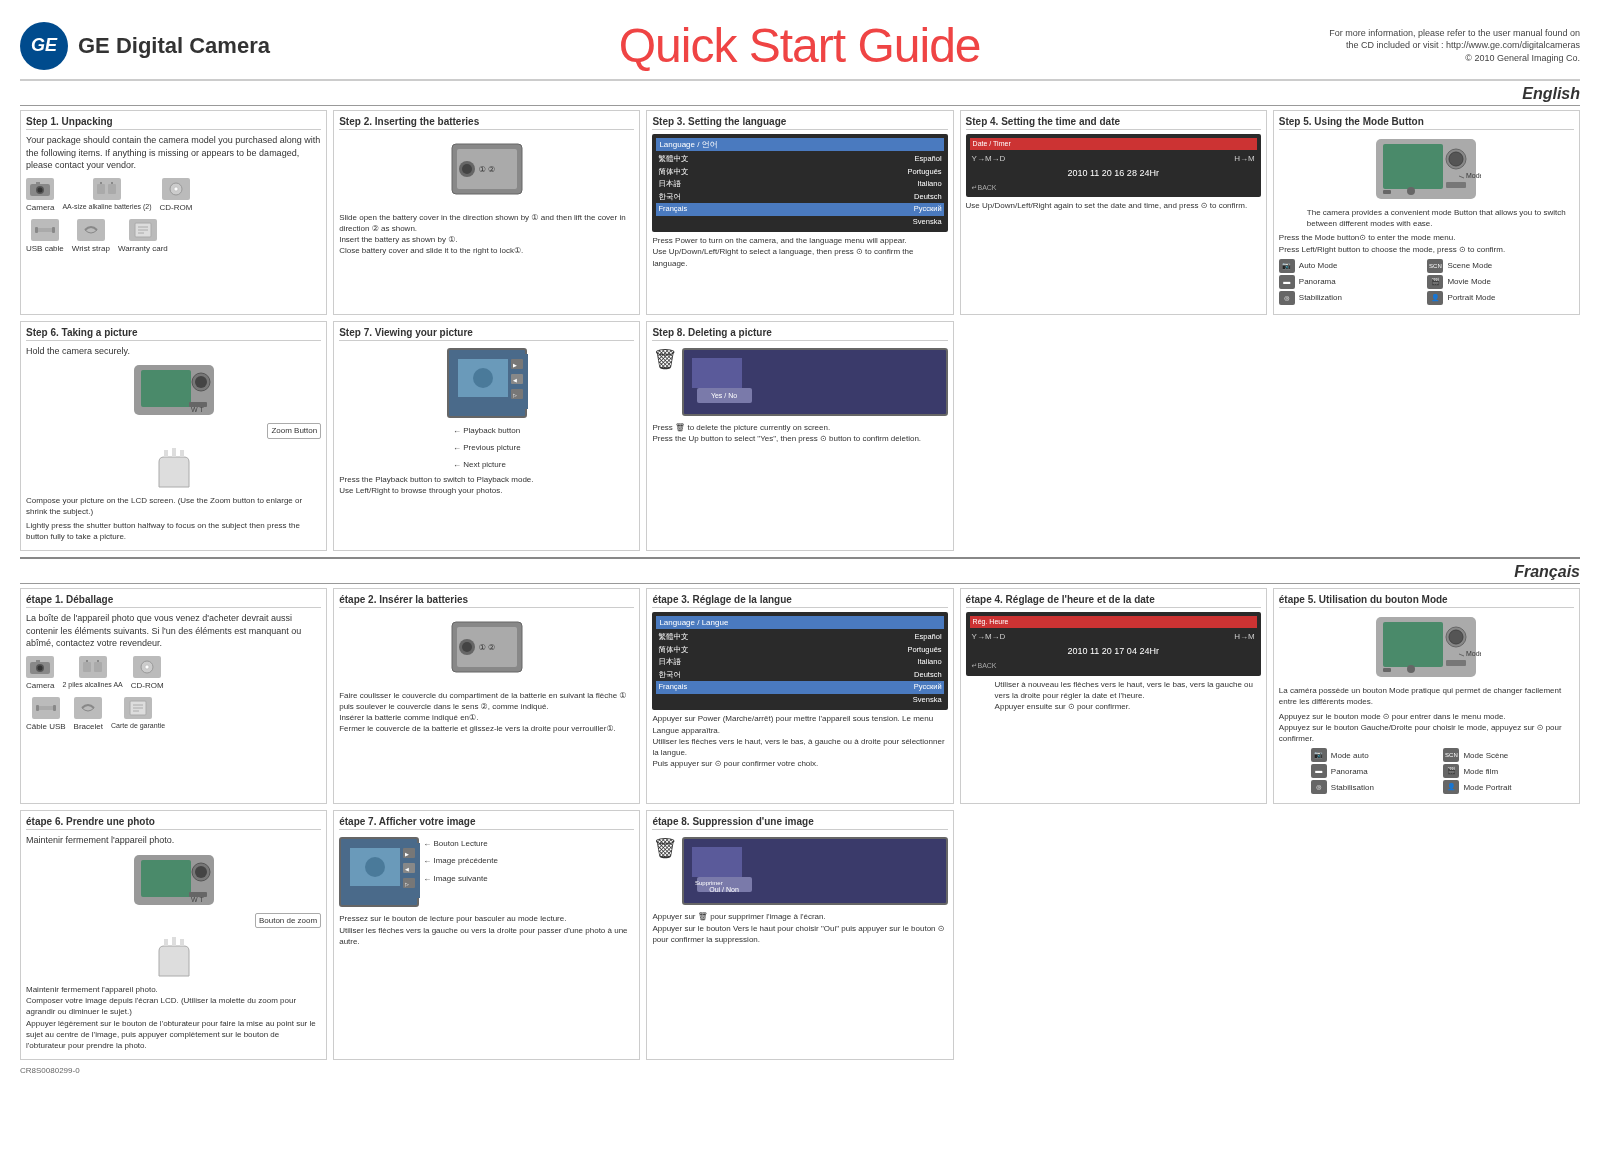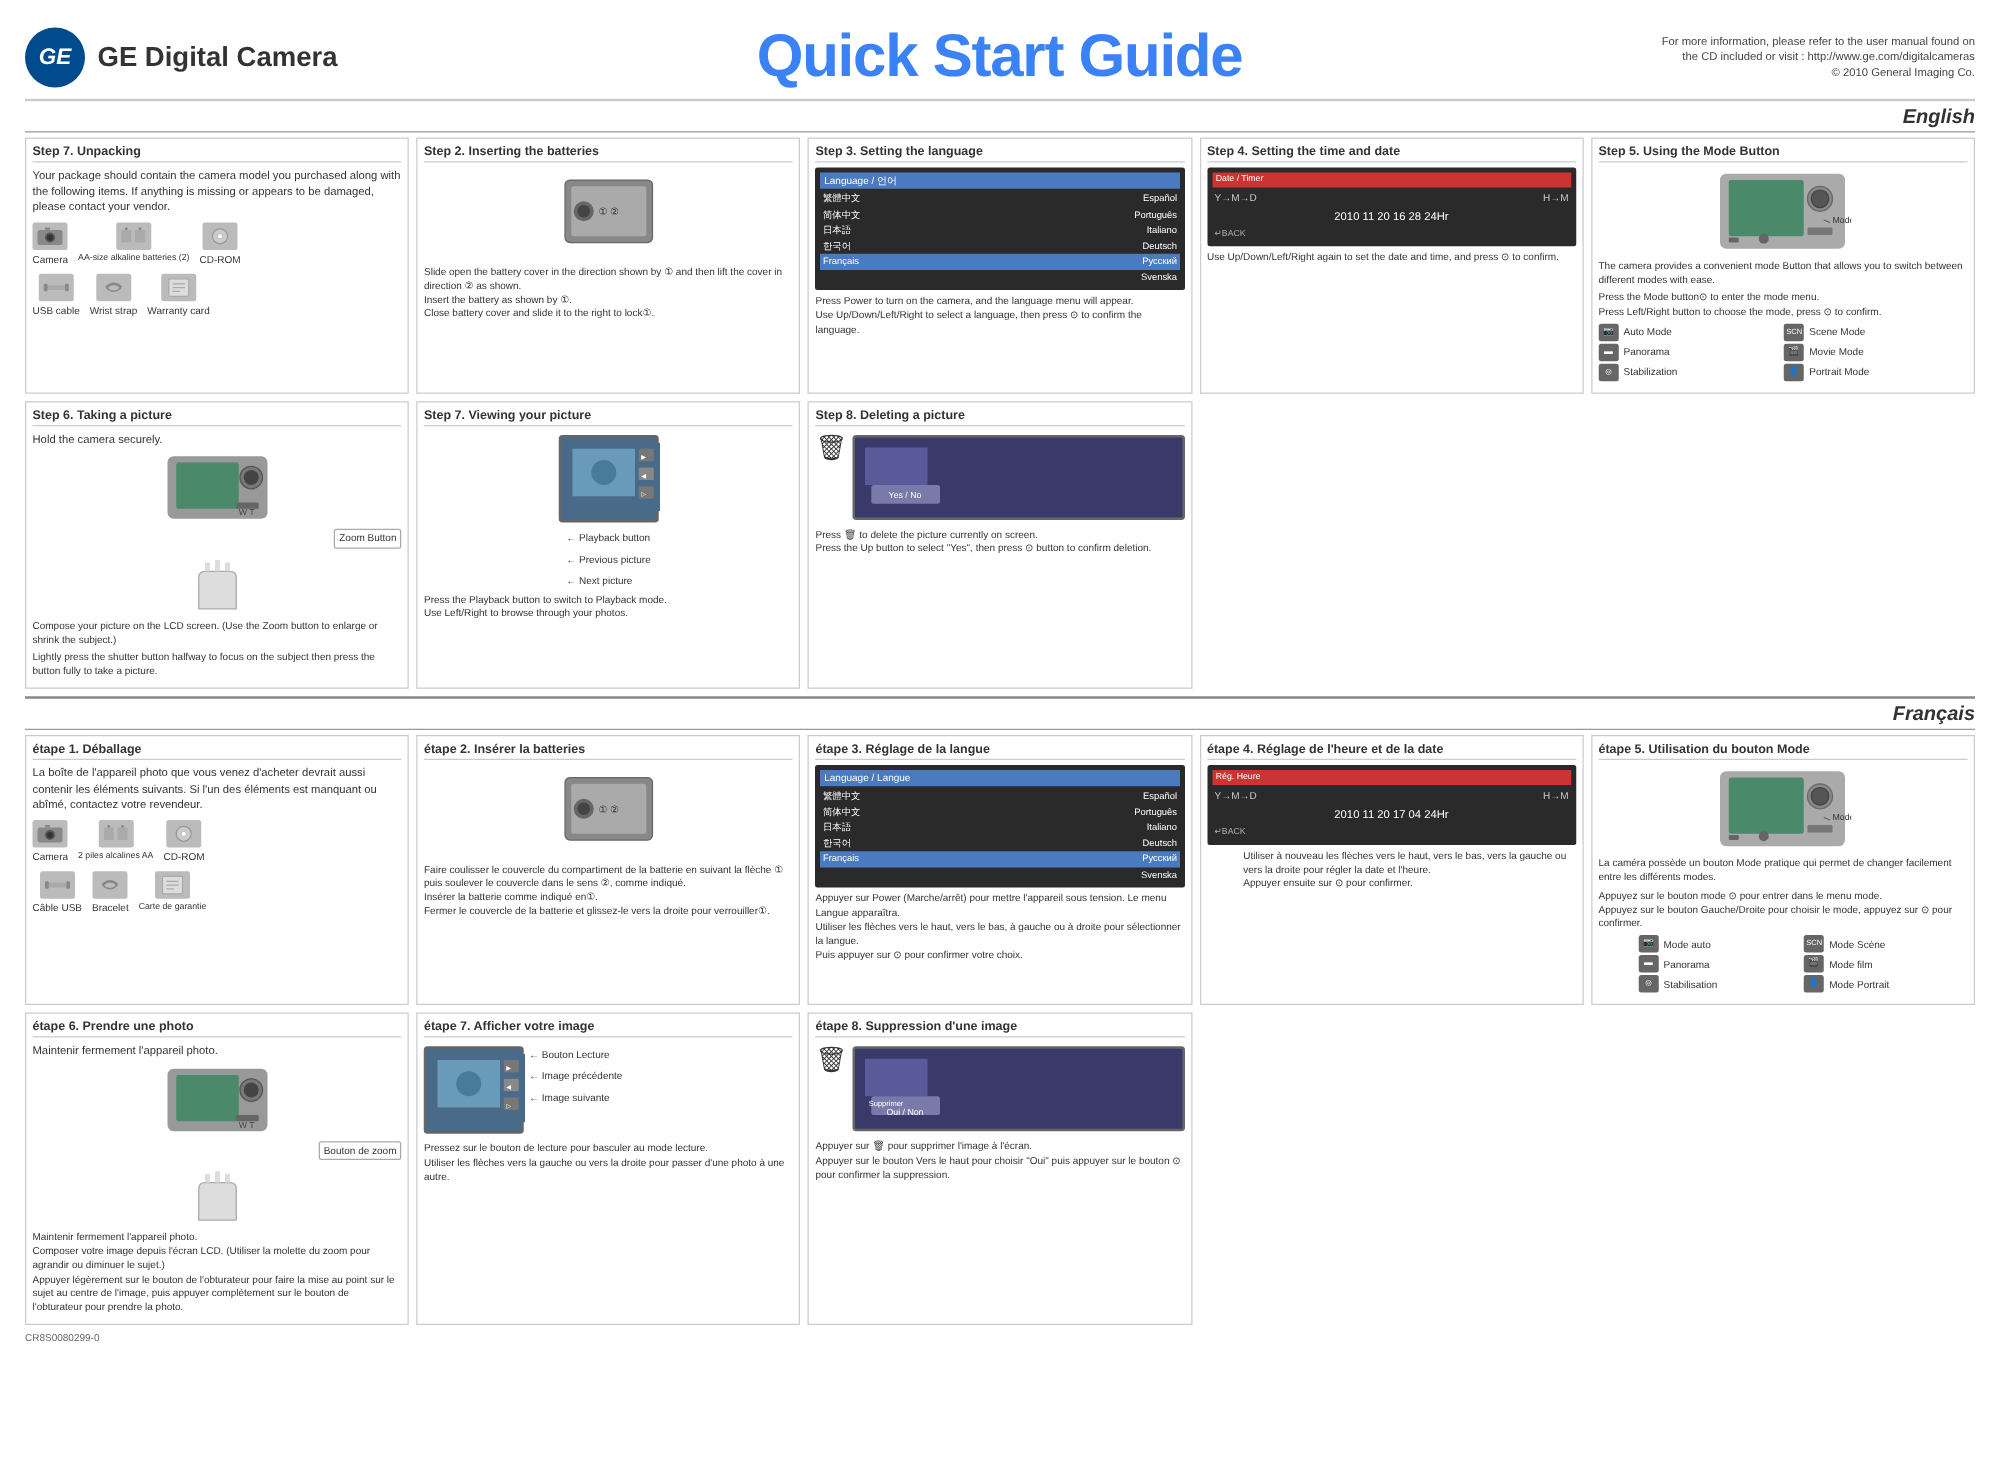--- a/index.html
+++ b/index.html
@@ -43,22 +43,22 @@
       font-weight: bold;
       font-style: italic;
     }
     .header-brand {
       font-size: 22px;
       font-weight: bold;
       color: #333;
     }
     .header-title {
       font-size: 48px;
-      font-weight: 700;
-      color: #3b82f6;
+      font-weight: 400;
+      color: #ef4444;
       letter-spacing: -1px;
       flex: 1;
       text-align: center;
     }
     .header-info {
       font-size: 9px;
       color: #444;
       text-align: right;
       max-width: 260px;
       line-height: 1.4;
@@ -256,21 +256,21 @@
       <span>© 2010 General Imaging Co.</span>
     </div>
   </div>
 
   <div class="lang-section">
     <div class="lang-header">English</div>
 
     <div class="section-grid">
 
       <div class="step-box">
-        <div class="step-title">Step 7. Unpacking</div>
+        <div class="step-title">Step 1. Unpacking</div>
         <div class="step-content">
           <p>Your package should contain the camera model you purchased along with the following items. If anything is missing or appears to be damaged, please contact your vendor.</p>
           <div class="items-row">
             <div class="item-cell">
               <div class="item-icon">
                 <svg width="22" height="16" viewBox="0 0 22 16">
                     <rect x="1" y="3" width="20" height="12" rx="2" fill="#888"></rect>
                     <circle cx="11" cy="9" r="4" fill="#555"></circle>
                     <circle cx="11" cy="9" r="2.5" fill="#333"></circle>
                     <rect x="7" y="1" width="4" height="2" fill="#888"></rect>
@@ -412,21 +412,21 @@
               <rect x="12" y="10" width="60" height="45" rx="2" fill="#4a8a6a"></rect>
               <circle cx="85" cy="25" r="10" fill="#888" stroke="#666"></circle>
               <circle cx="85" cy="25" r="7" fill="#555" stroke="#444"></circle>
               <rect x="75" y="48" width="20" height="6" rx="1" fill="#777"></rect>
               <circle cx="40" cy="57" r="4" fill="#666"></circle>
               <rect x="12" y="56" width="8" height="4" rx="1" fill="#666"></rect>
               <text x="95" y="44" font-size="7" fill="#333">Mode</text>
               <line x1="93" y1="44" x2="88" y2="42" stroke="#555" stroke-width="0.8"></line>
             </svg>
           </div>
-          <p style="font-size:8px;">The camera provides a convenient mode Button that allows you to switch between different modes with ease.</p>
+          <p style="font-size:8px;margin-left:28px;">The camera provides a convenient mode Button that allows you to switch between different modes with ease.</p>
           <p style="font-size:8px; margin-top:3px; white-space:pre-line;">Press the Mode button⊙ to enter the mode menu.
 Press Left/Right button to choose the mode, press ⊙ to confirm.</p>
           <div class="mode-grid" style="margin-top:4px;">
             <div class="mode-item">
               <div class="mode-icon">📷</div>
               <span>Auto Mode</span>
             </div>
             <div class="mode-item">
               <div class="mode-icon" style="font-size:6px;">SCN</div>
               <span>Scene Mode</span>

